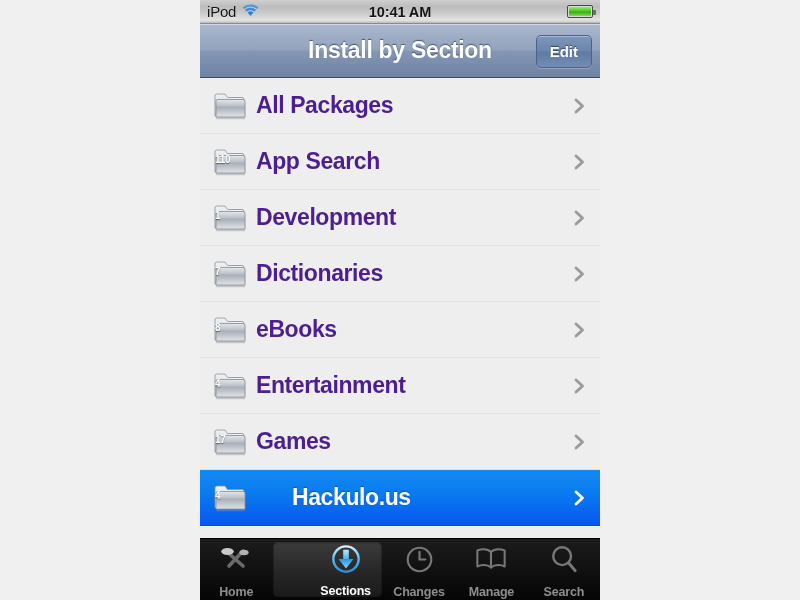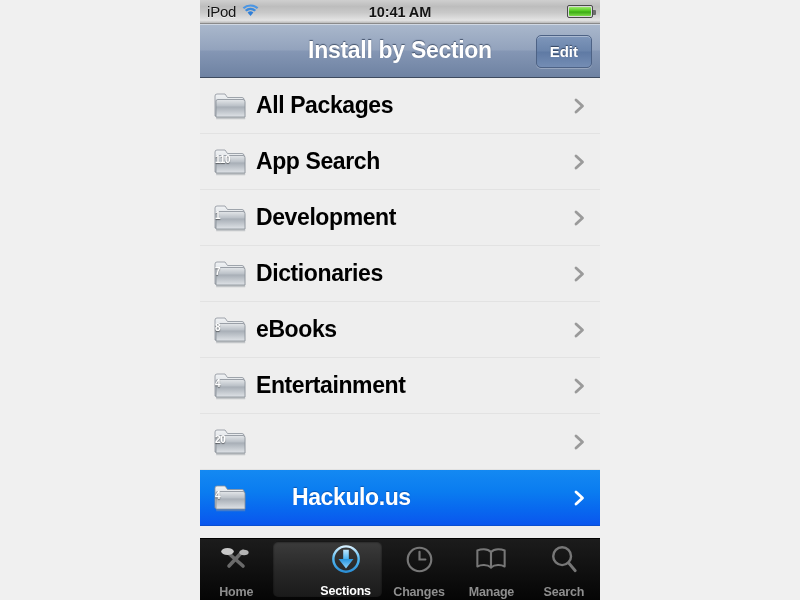--- a/index.html
+++ b/index.html
@@ -171,21 +171,21 @@
   .row-icon {
     width: 40px;
     height: 36px;
     position: relative;
     flex: 0 0 40px;
     margin-right: 6px;
   }
   .row-label {
     font-size: 23px;
     font-weight: bold;
-    color: #000000;
+    color: #4c1d95;
     letter-spacing: -0.4px;
     white-space: nowrap;
   }
   .row.selected .row-label {
     color: #ffffff;
     text-shadow: 0 -1px 1px rgba(0,40,110,0.45);
     margin-left: 36px;
   }
   .chevron {
     margin-left: auto;
@@ -386,22 +386,23 @@
             </svg>
           </span>
         </div>
         <div class="row">
           <span class="row-icon">
             <svg class="folder" viewBox="0 0 32 28">
               <path d="M1 26 L1 6 Q1 4 3 4 L11 4 L13.5 7.5 L28 7.5 Q30 7.5 30 9.5 L30 26 Z" fill="#8d949c" opacity="0.45" transform="translate(1.2,1.2)"></path>
               <path d="M1 24 L1 4 Q1 2 3 2 L11 2 L13.5 5.5 L28 5.5 Q30 5.5 30 7.5 L30 24 Z" fill="url(#folderTab)" stroke="#8a9099" stroke-width="0.8"></path>
               <path d="M2 25 L2 9 Q2 7.5 4 7.5 L29 7.5 Q31 7.5 31 9.5 L31 25 Z" fill="url(#folderBody)" stroke="#868d95" stroke-width="0.8"></path>
             </svg>
-            <span class="folder-badge">20</span>
-          </span>
+            <span class="folder-badge">17</span>
+          </span>
+          <span class="row-label">Games</span>
           <span style="margin-left:auto;display:flex">
             <svg class="chevron" viewBox="0 0 13 20">
               <path d="M3 4 L9.5 10 L3 16" fill="none" stroke-width="2.8" stroke-linecap="round" stroke-linejoin="round"></path>
             </svg>
           </span>
         </div>
         <div class="row selected">
           <span class="row-icon">
             <svg class="folder" viewBox="0 0 32 28">
               <path d="M1 26 L1 6 Q1 4 3 4 L11 4 L13.5 7.5 L28 7.5 Q30 7.5 30 9.5 L30 26 Z" fill="#8d949c" opacity="0.45" transform="translate(1.2,1.2)"></path>

